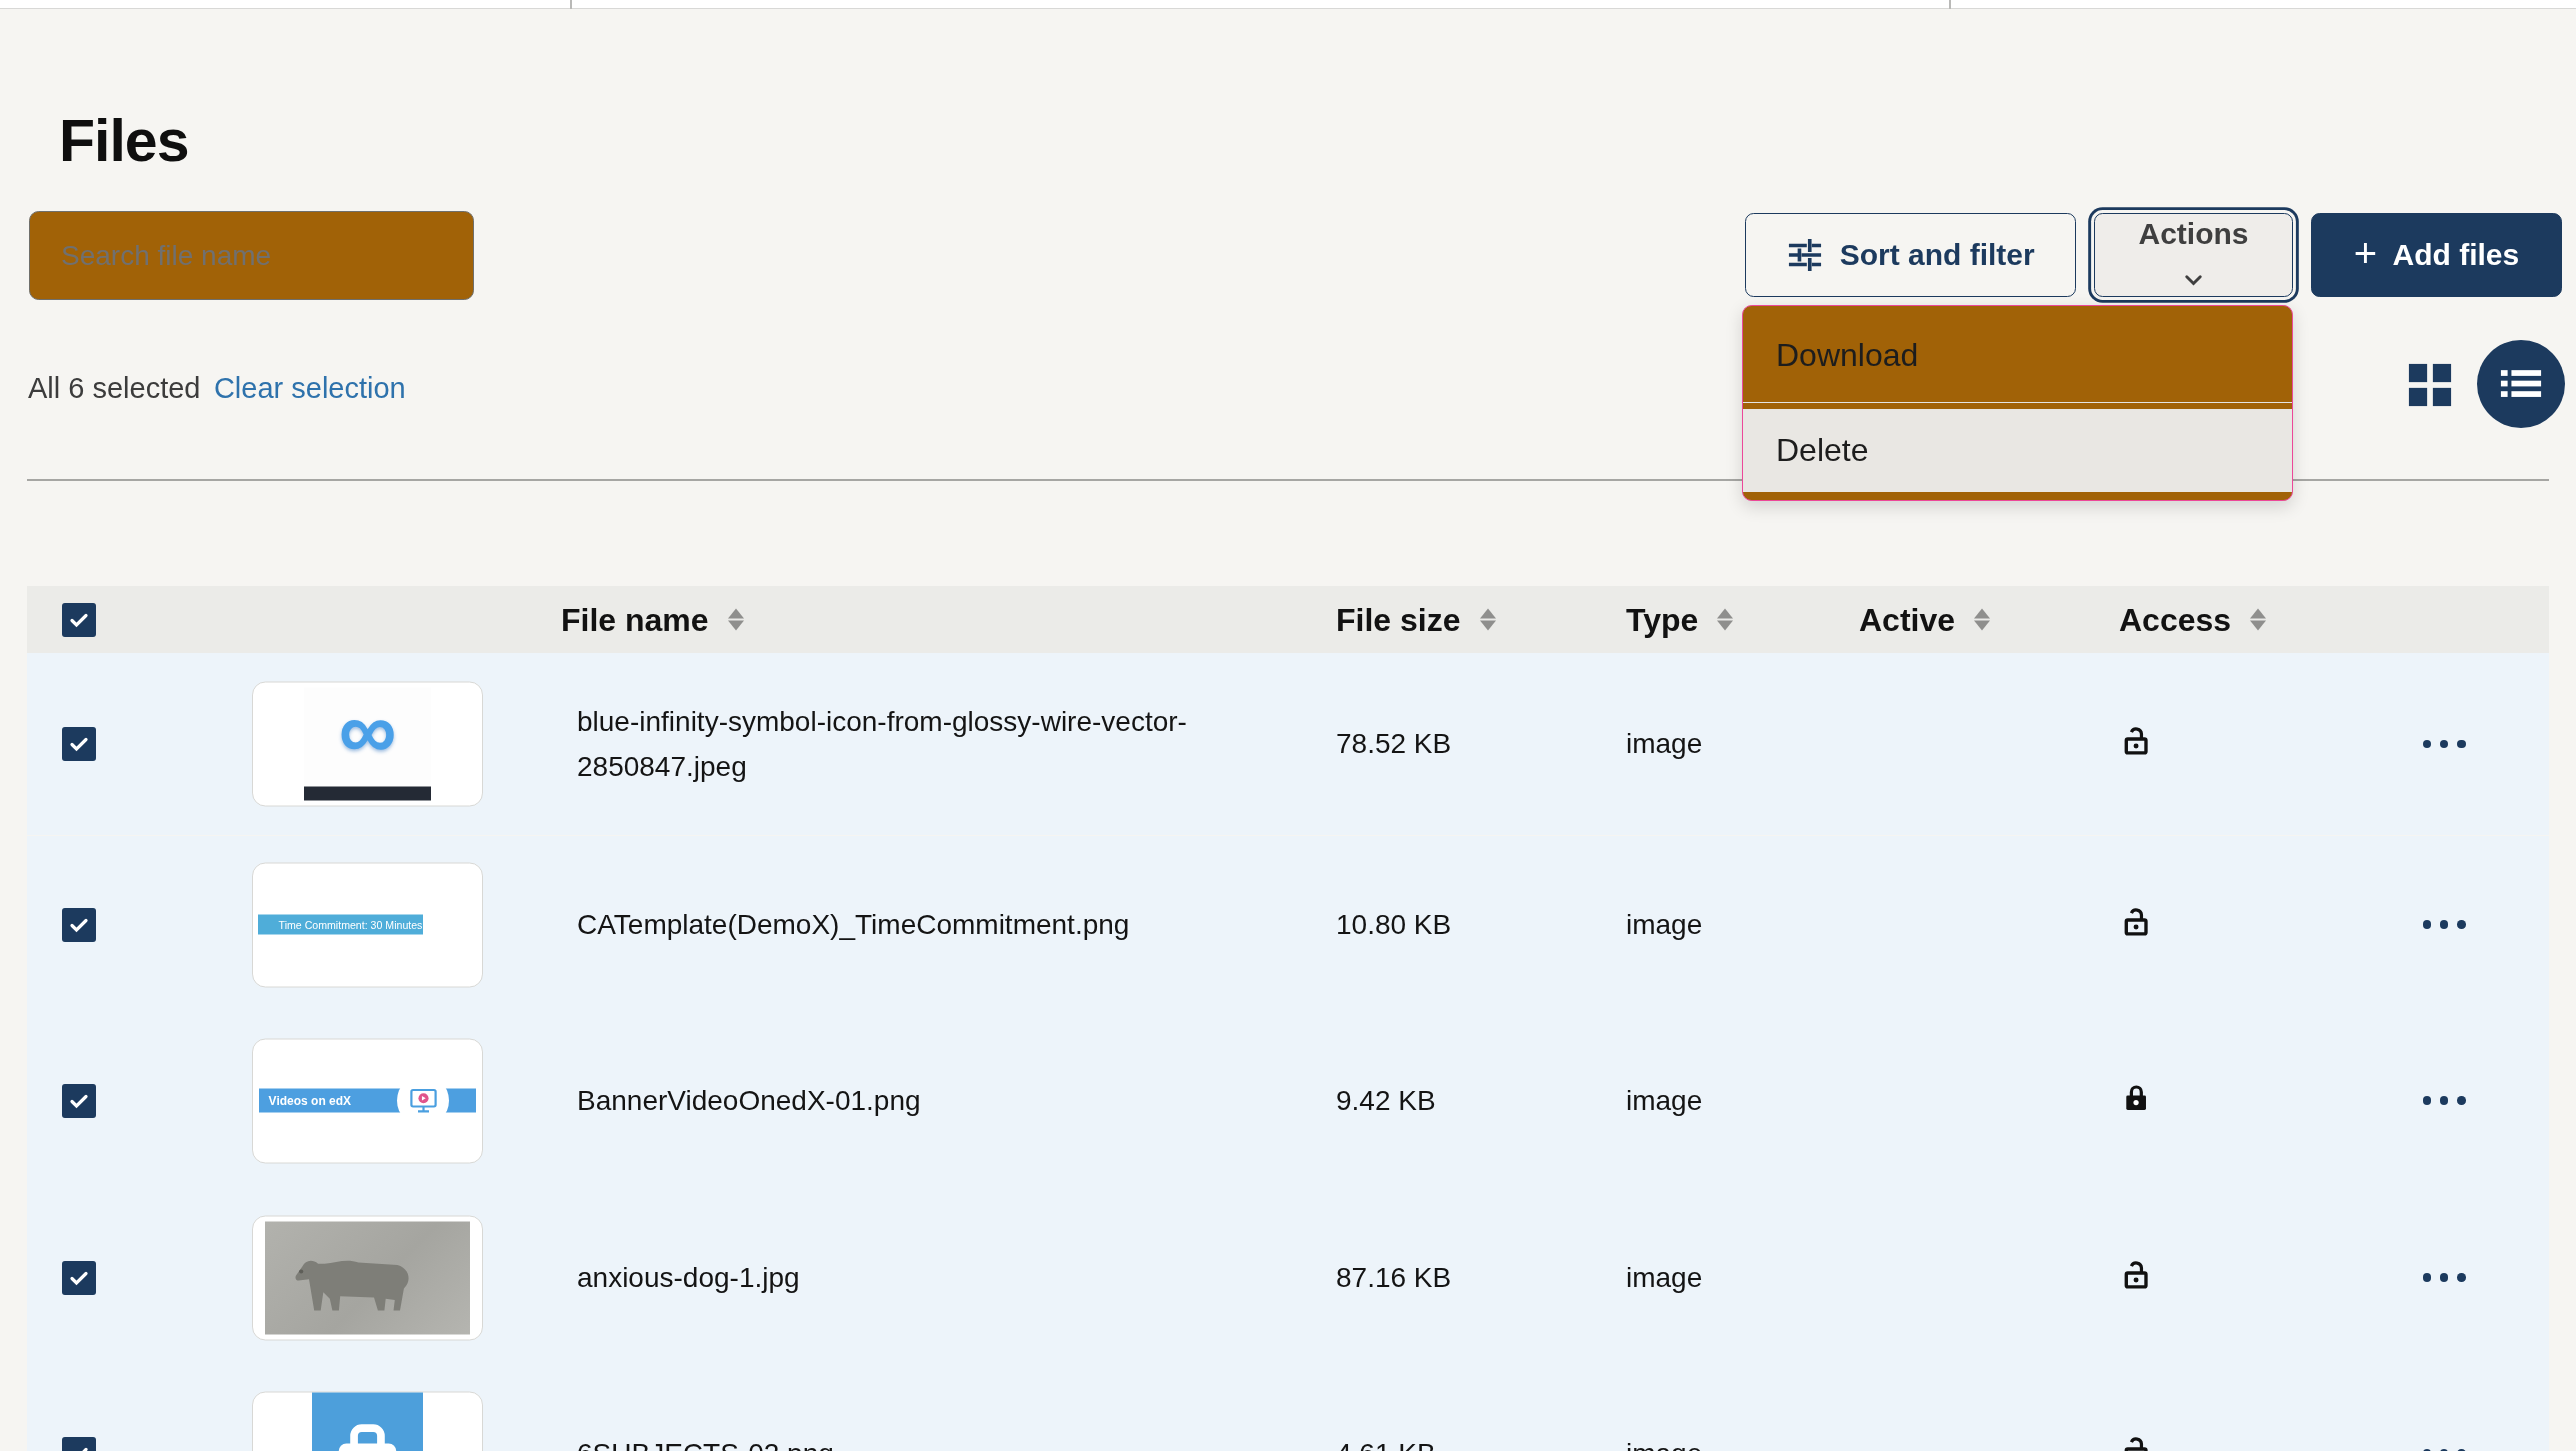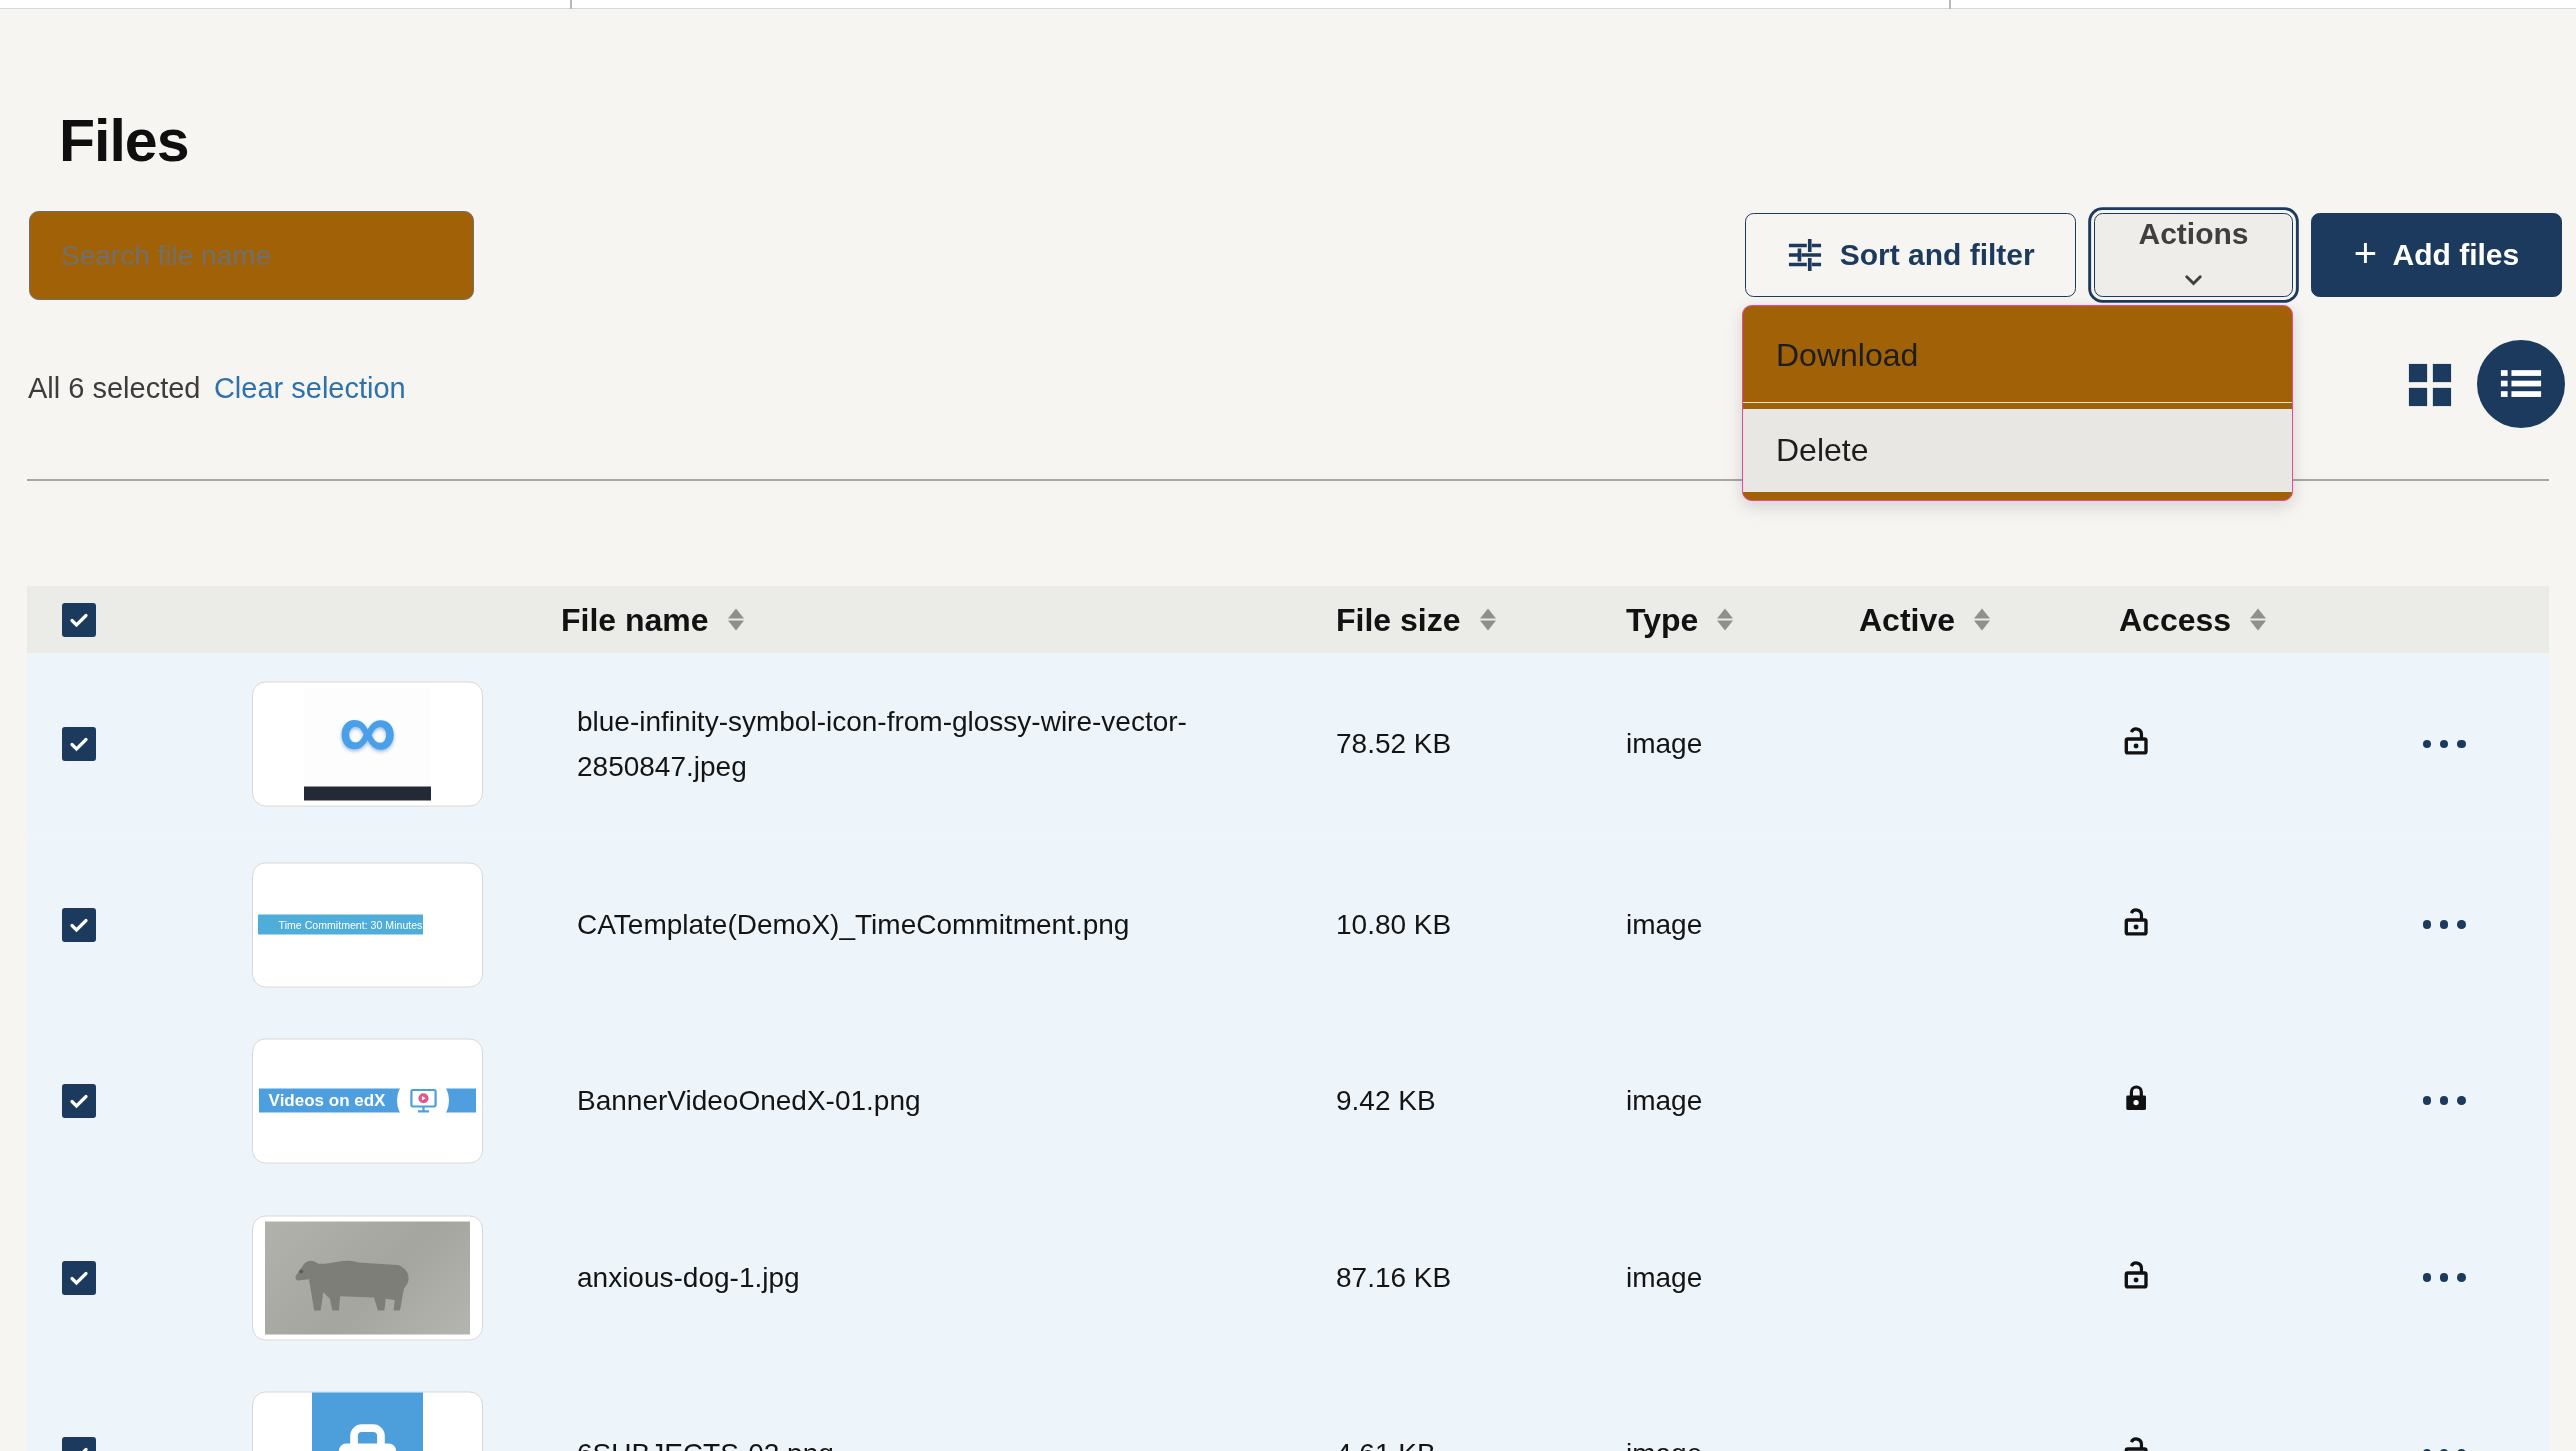--- a/index.html
+++ b/index.html
@@ -59,21 +59,21 @@
   .checkbox { width:34px; height:34px; background:#1c3a5e; border-radius:2.9px; display:flex; align-items:center; justify-content:center; cursor:pointer; }
 
   .thumb { width:231px; height:125px; background:#ffffff; border:1.9px solid #d8d8d5; border-radius:13.4px; display:flex; align-items:center; justify-content:center; overflow:hidden; position:relative; }
 
   .inf-inner { width:127px; height:113px; background:#fdfdfd; display:flex; flex-direction:column; justify-content:flex-end; align-items:center; position:relative; }
   .inf-glyph { position:absolute; top:38%; left:50%; transform:translate(-50%,-50%); font-size:81px; font-weight:700; color:#4aa0e8; text-shadow:0 1.9px 3.8px rgba(40,110,190,.45); line-height:1; }
   .inf-strip { width:100%; height:14.4px; background:#242a35; }
 
   .tc-bar { margin-right:54px; width:165px; height:20px; background:#4fadd9; color:#ffffff; font-size:10.6px; display:flex; align-items:center; justify-content:center; white-space:nowrap;padding-left:20px; }
 
-  .bv-bar { width:217px; height:24px; background:#4d9fe0; border-radius:0; color:#ffffff; font-size:17px; font-weight:700; display:flex; align-items:center; padding-left:9.6px; position:relative; }
+  .bv-bar { width:217px; height:24px; background:#4d9fe0; border-radius:0; color:#ffffff; font-size:12px; font-weight:700; display:flex; align-items:center; padding-left:9.6px; position:relative; }
   .bv-circle { position:absolute; right:27px; top:50%; transform:translateY(-50%); width:52px; height:52px; background:#ffffff; border-radius:50%; display:flex; align-items:center; justify-content:center; }
 
   .dog-photo { width:205px; height:113px; background:linear-gradient(135deg,#b2b2ad,#a5a5a0 55%,#b5b5b0); display:flex; align-items:center; justify-content:center; }
 
   .bag-rect { width:111px; height:125px; background:#4d9fdb; display:flex; align-items:flex-end; justify-content:center; padding-bottom:0; }
 
   .kebab-dots { display:flex; gap:8.6px; }
   .kebab-dots i { width:8.6px; height:8.6px; border-radius:50%; background:#1c3a5e; }
 </style>
 </head>

